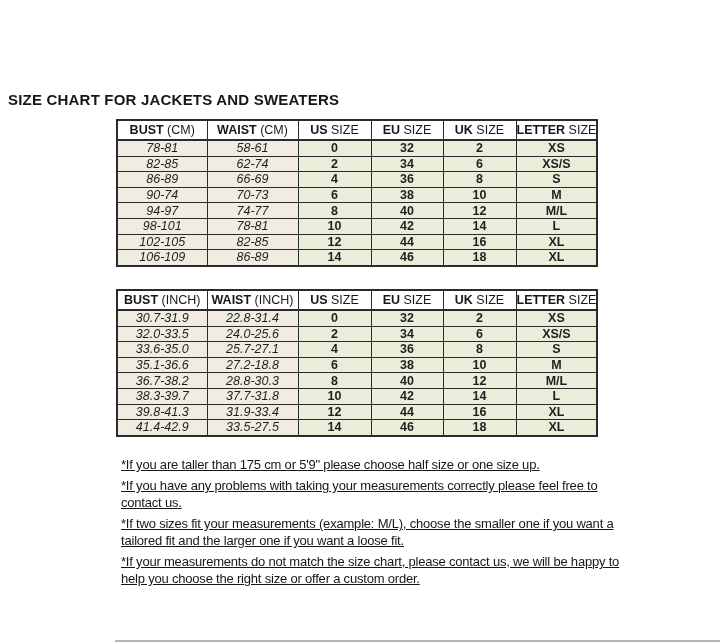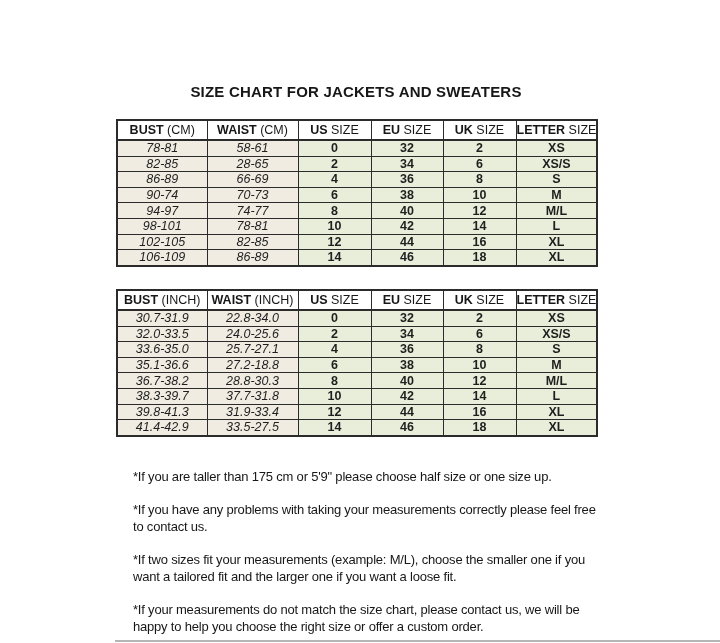--- a/index.html
+++ b/index.html
@@ -10,22 +10,21 @@
     background: #ffffff;
     font-family: "Liberation Sans", sans-serif;
     color: #1f1f1f;
     overflow: hidden;
   }
   .page-title {
     position: absolute;
     top: 83px;
     left: 0;
     width: 712px;
-    margin: 0;
-    text-align: center;
+    margin: 8px;
     font-size: 15px;
     font-weight: bold;
     letter-spacing: 0.2px;
     color: #171717;
   }
   table.size-table {
     position: absolute;
     left: 116px;
     border-collapse: collapse;
     table-layout: fixed;
@@ -75,21 +74,21 @@
   .notes {
     position: absolute;
     left: 117px;
     top: 452px;
     width: 508px;
     font-size: 13px;
     letter-spacing: -0.2px;
     line-height: 17px;
     color: #171717;
   }
-  .notes p { margin: 16px; }
+  .notes p { margin: 4px; text-decoration: underline; }
   .bottom-crop-line {
     position: absolute;
     left: 115px;
     top: 640px;
     width: 605px;
     height: 2px;
     background: #b5b5b5;
   }
 </style>
 </head>
@@ -121,21 +120,21 @@
         <tr>
           <td class="measure">78-81</td>
           <td class="measure">58-61</td>
           <td class="size">0</td>
           <td class="size">32</td>
           <td class="size">2</td>
           <td class="size">XS</td>
         </tr>
         <tr>
           <td class="measure">82-85</td>
-          <td class="measure">28-65</td>
+          <td class="measure">62-74</td>
           <td class="size">2</td>
           <td class="size">34</td>
           <td class="size">6</td>
           <td class="size">XS/S</td>
         </tr>
         <tr>
           <td class="measure">86-89</td>
           <td class="measure">66-69</td>
           <td class="size">4</td>
           <td class="size">36</td>
@@ -200,21 +199,21 @@
           <th><span class="hb">WAIST</span><span class="hr"> (INCH)</span></th>
           <th><span class="hb">US</span><span class="hr"> SIZE</span></th>
           <th><span class="hb">EU</span><span class="hr"> SIZE</span></th>
           <th><span class="hb">UK</span><span class="hr"> SIZE</span></th>
           <th><span class="hb">LETTER</span><span class="hr"> SIZE</span></th>
         </tr>
       </thead>
       <tbody>
         <tr>
           <td class="measure">30.7-31.9</td>
-          <td class="measure">22.8-34.0</td>
+          <td class="measure">22.8-31.4</td>
           <td class="size">0</td>
           <td class="size">32</td>
           <td class="size">2</td>
           <td class="size">XS</td>
         </tr>
         <tr>
           <td class="measure">32.0-33.5</td>
           <td class="measure">24.0-25.6</td>
           <td class="size">2</td>
           <td class="size">34</td>

